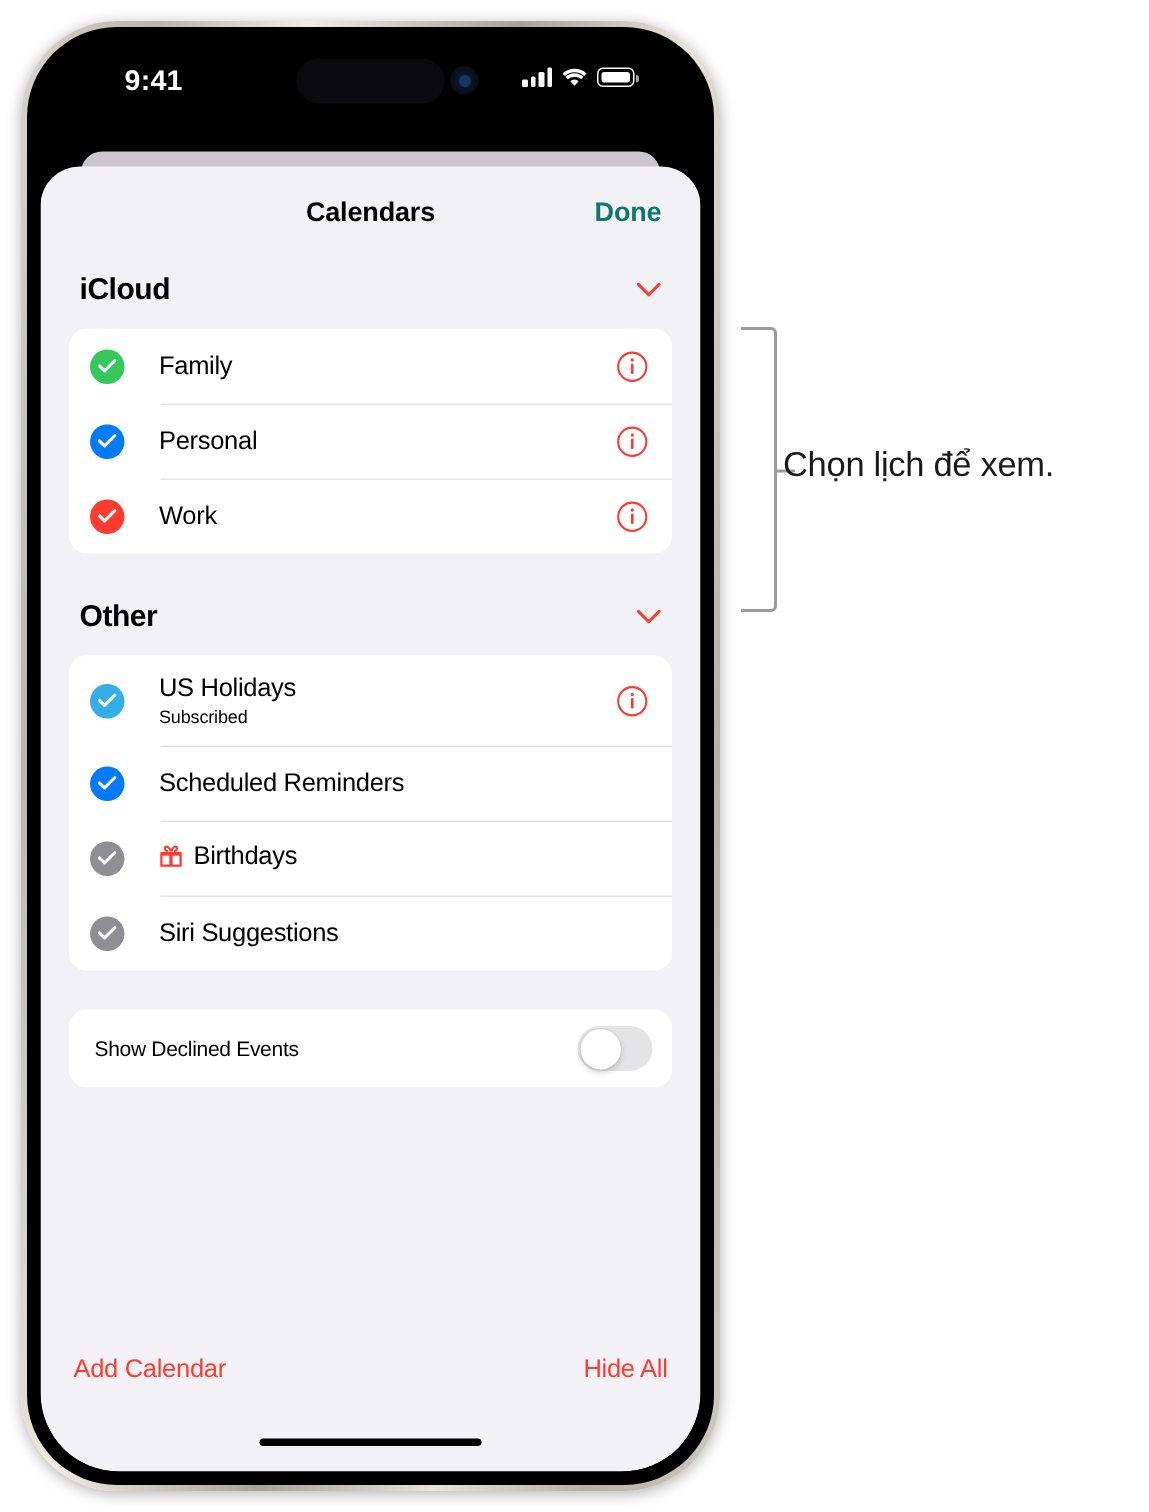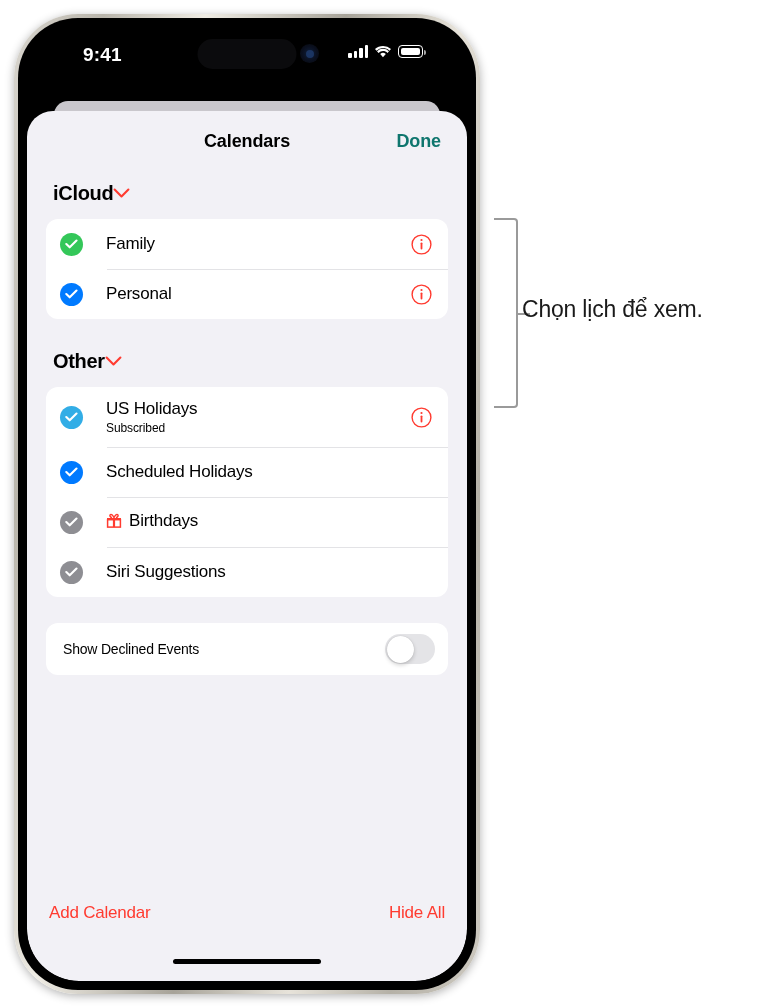--- a/index.html
+++ b/index.html
@@ -73,21 +73,21 @@
   }
 
   
   .navbar{ position:relative; height:62px; }
   .nav-title{ position:absolute; left:0; right:0; top:20px; text-align:center;
     font-size:18px; font-weight:700; color:#000; letter-spacing:-.1px; }
   .nav-done{ position:absolute; right:26px; top:20px; font-size:18px;
     color:#0f766e; font-weight:600; letter-spacing:-.1px; cursor:pointer; }
 
   
-  .group-head{ display:flex; align-items:center; 
+  .group-head{ display:flex; align-items:center; justify-content:space-between;
     padding:0 26px; height:40px; }
   .group-title{ font-size:20px; font-weight:700; color:#000; letter-spacing:-.3px; }
   .chev{ width:17px; height:11px; cursor:pointer; }
   .chev svg{ display:block; }
 
   
   .card{ margin:6px 19px 0 19px; background:#fff; border-radius:12px; overflow:hidden; }
   .row{ position:relative; display:flex; align-items:center; min-height:50px;
     padding:0 16px 0 14px; cursor:pointer; }
   .row + .row::before{ content:""; position:absolute; left:61px; right:0; top:0;
@@ -216,20 +216,37 @@
               <div class="info">
                 <svg width="21" height="21" viewBox="0 0 21 21">
                   <circle cx="10.5" cy="10.5" r="9.4" fill="none" stroke="#FF3B30" stroke-width="1.4"></circle>
                   <circle cx="10.5" cy="6" r="1.1" fill="#FF3B30"></circle>
                   <rect x="9.6" y="8.4" width="1.8" height="7" rx=".9" fill="#FF3B30"></rect>
                 </svg>
               </div>
             </div>
 
 
+            <div class="row">
+              <div class="check" style="background:#FF3B30">
+                <svg width="13" height="10" viewBox="0 0 13 10">
+                    <path d="M1.3 5 4.7 8.3 11.5 1.5" fill="none" stroke="#fff" stroke-width="2.1" stroke-linecap="round" stroke-linejoin="round"></path>
+                  </svg>
+              </div>
+              <div class="row-txt">
+                <div class="row-label">Work</div>
+              </div>
+              <div class="info">
+                <svg width="21" height="21" viewBox="0 0 21 21">
+                  <circle cx="10.5" cy="10.5" r="9.4" fill="none" stroke="#FF3B30" stroke-width="1.4"></circle>
+                  <circle cx="10.5" cy="6" r="1.1" fill="#FF3B30"></circle>
+                  <rect x="9.6" y="8.4" width="1.8" height="7" rx=".9" fill="#FF3B30"></rect>
+                </svg>
+              </div>
+            </div>
           </div>
 
           <div class="group-head" style="margin-top:22px">
             <div class="group-title">Other</div>
             <div class="chev">
               <svg width="17" height="11" viewBox="0 0 17 11">
                 <path d="M1.6 1.6 8.5 8.5l6.9-6.9" fill="none" stroke="#FF3B30" stroke-width="2.1" stroke-linecap="round" stroke-linejoin="round"></path>
               </svg>
             </div>
           </div>
@@ -254,21 +271,21 @@
               </div>
             </div>
 
             <div class="row">
               <div class="check" style="background:#007AFF">
                 <svg width="13" height="10" viewBox="0 0 13 10">
                     <path d="M1.3 5 4.7 8.3 11.5 1.5" fill="none" stroke="#fff" stroke-width="2.1" stroke-linecap="round" stroke-linejoin="round"></path>
                   </svg>
               </div>
               <div class="row-txt">
-                <div class="row-label">Scheduled Holidays</div>
+                <div class="row-label">Scheduled Reminders</div>
               </div>
             </div>
 
             <div class="row">
               <div class="check" style="background:#8E8E93">
                 <svg width="13" height="10" viewBox="0 0 13 10">
                     <path d="M1.3 5 4.7 8.3 11.5 1.5" fill="none" stroke="#fff" stroke-width="2.1" stroke-linecap="round" stroke-linejoin="round"></path>
                   </svg>
               </div>
               <div class="row-txt">

